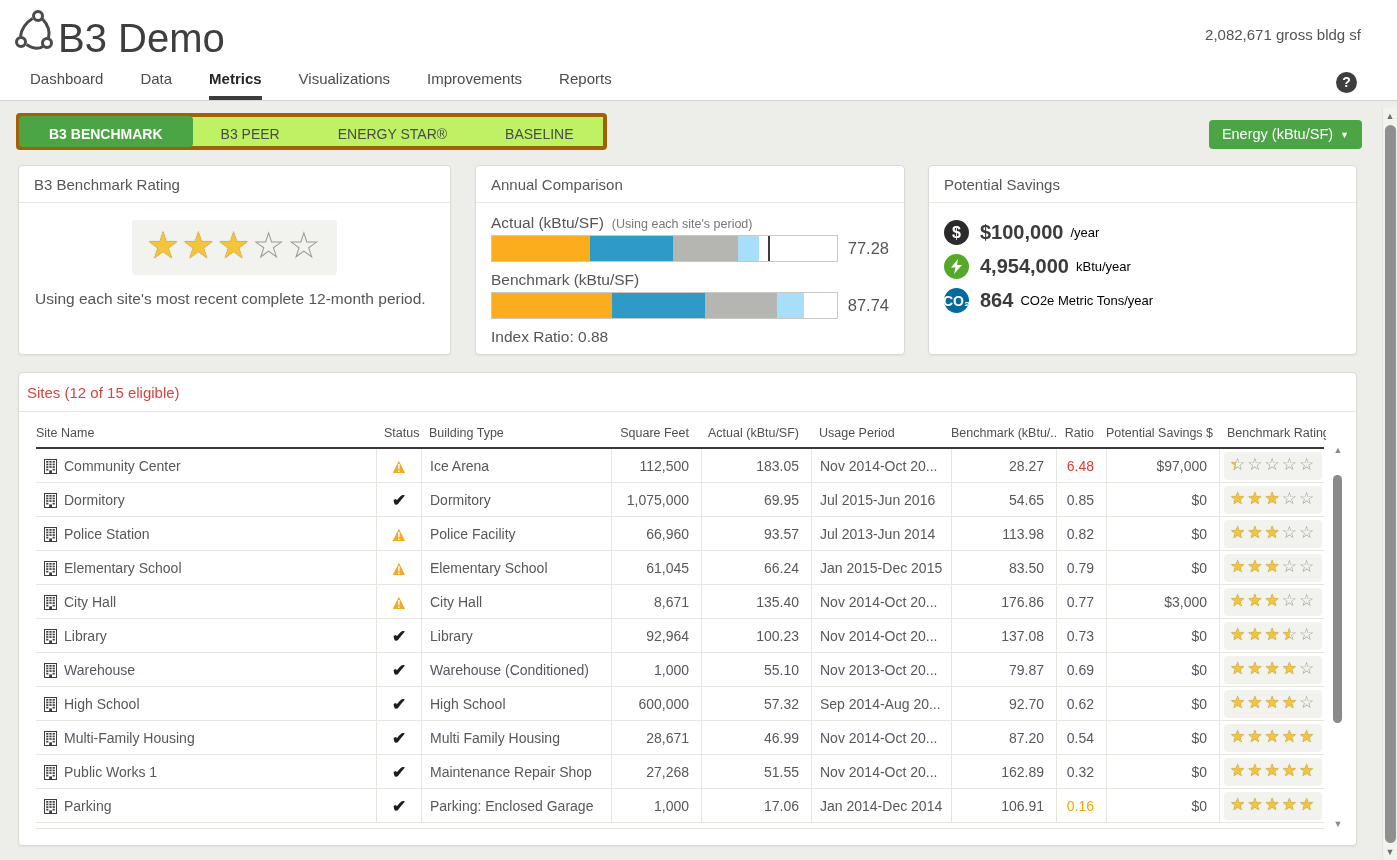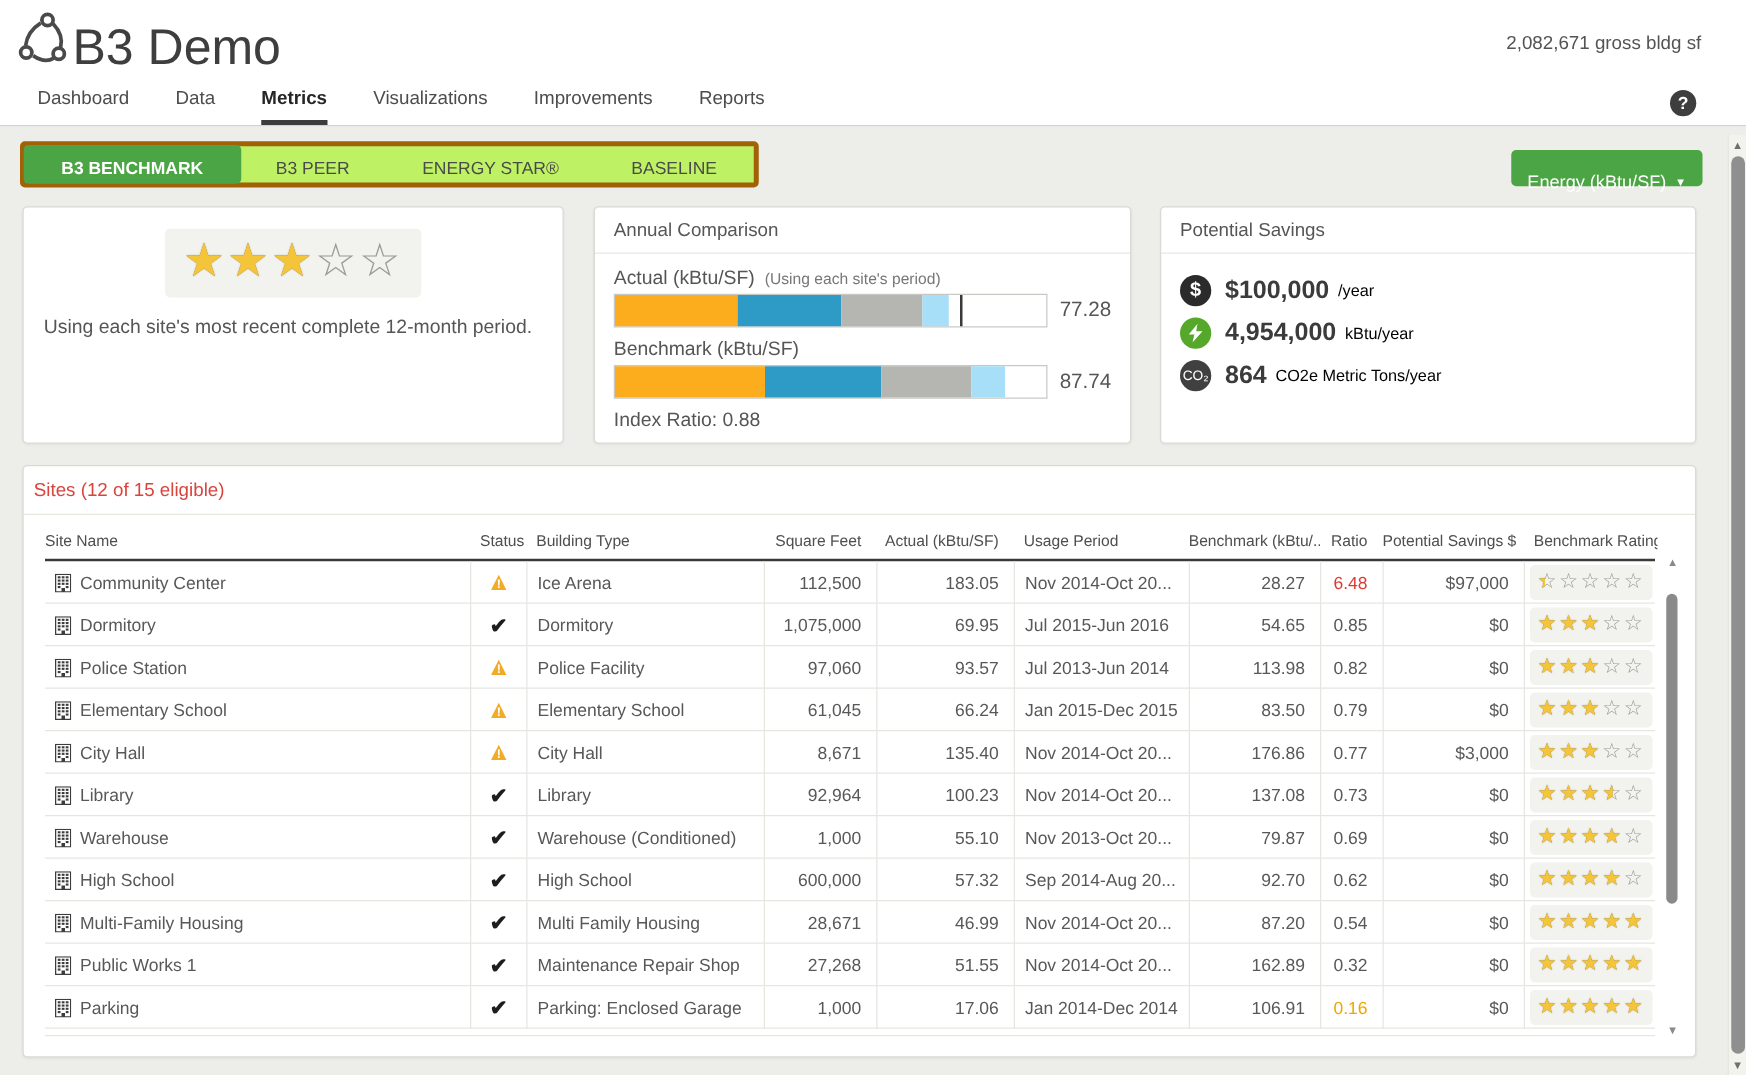--- a/index.html
+++ b/index.html
@@ -18,21 +18,21 @@
   .nav { position:absolute; left:30px; bottom:0; display:flex; gap:37px; }
   .nav-item { font-size:15px; color:#4c4c4c; padding-bottom:9px; cursor:pointer; border-bottom:4px solid transparent; }
   .nav-item.active { font-weight:bold; color:#262626; border-bottom-color:#3c3c3c; }
   .help-btn { position:absolute; right:40px; bottom:7px; width:21px; height:21px; border-radius:50%; background:#3e3e3e; color:#fff; font-size:14px; font-weight:bold; text-align:center; line-height:21px; cursor:pointer; }
   
   .content { position:absolute; top:101px; left:0; right:0; bottom:0; }
   
   .subtabs { position:absolute; left:16px; top:12px; display:inline-flex; background:#bef264; border:4px solid #a16207; border-radius:4px; height:37px; align-items:stretch; }
   .subtab { font-size:14px; color:#4a4a4a; padding:0 29px; line-height:35px; cursor:pointer; white-space:nowrap; }
   .subtab.active { background:#4BA544; color:#fff; font-weight:bold; border-radius:4px; line-height:37px; margin:-1px; padding:0 30px; }
-  .unit-btn { position:absolute; right:35px; top:19px; height:29px; background:#4BA544; border:none; border-radius:4px; color:#fff; font-size:14.5px; padding:12px 13px; line-height:29px; cursor:pointer; font-family:inherit; }
+  .unit-btn { position:absolute; right:35px; top:19px; height:29px; background:#4BA544; border:none; border-radius:4px; color:#fff; font-size:14.5px; padding:0 13px; line-height:29px; cursor:pointer; font-family:inherit; }
   .unit-btn .caret { font-size:9px; margin-left:7px; vertical-align:1px; }
   
   .card { position:absolute; background:#fff; border:1px solid #dadad5; border-radius:4px; box-shadow:0 1px 2px rgba(0,0,0,.05); }
   .card-header { padding:10px 15px 9px; font-size:15px; color:#565656; border-bottom:1px solid #e7e7e2; }
   #card-rating   { left:18px;  top:64px; width:433px; height:190px; }
   #card-compare  { left:475px; top:64px; width:430px; height:190px; }
   #card-savings  { left:928px; top:64px; width:429px; height:190px; }
   #card-sites    { left:18px;  top:271px; width:1339px; height:474px; }
   
   .stars { position:relative; display:inline-block; line-height:1; letter-spacing:2px; }
@@ -50,21 +50,21 @@
   .bar-track .seg { height:100%; display:block; }
   .bar-track .marker { position:absolute; top:0; bottom:0; width:2px; background:#3a3a3a; }
   .bar-value { margin-left:10px; font-size:16.5px; color:#555; }
   .index-ratio { font-size:15.5px; color:#555; margin-top:3px; }
   
   .savings-body { padding:8px 15px; }
   .save-row { display:flex; align-items:center; margin:9px 0; }
   .save-icon { width:25px; height:25px; border-radius:50%; flex:0 0 25px; display:flex; align-items:center; justify-content:center; margin-right:11px; }
   .icon-dollar { background:#2b2b2b; color:#fff; font-size:16px; font-weight:bold; }
   .icon-bolt { background:#55A829; }
-  .icon-co2 { background:#404040; color:#fff; font-size:11px; font-weight:normal; }
+  .icon-co2 { background:#0369a1; color:#fff; font-size:14px; font-weight:bold; }
   .save-value { font-size:20px; font-weight:bold; color:#3b3b3b; }
   .save-unit { font-size:13px; color:#000000; margin-left:7px; }
   
   .sites-title { padding:11px 8px 10px; font-size:15px; color:#d9443c; border-bottom:1px solid #e7e7e2; }
   .table-wrap { position:relative; margin:14px 32px 0 17px; }
   .thead, .trow { display:grid; grid-template-columns:340px 45px 190px 90px 110px 140px 105px 50px 113px 107px; }
   .thead { border-bottom:2px solid #3a3a3a; padding-bottom:7px; align-items:end; }
   .th { font-size:12.5px; color:#4f4f4f; white-space:nowrap; overflow:hidden; }
   .th.num { text-align:right; padding-right:12px; }
   .th.left { padding-left:8px; }
@@ -129,20 +129,21 @@
     <div class="subtab">B3 PEER</div>
     <div class="subtab">ENERGY STAR®</div>
     <div class="subtab">BASELINE</div>
   </div>
 
   <button class="unit-btn">
     <span>Energy (kBtu/SF)</span><span class="caret">▼</span>
   </button>
 
   <div class="card" id="card-rating">
+    <div class="card-header">B3 Benchmark Rating</div>
     <div class="rating-center">
       <span class="rating-chip"><span class="stars"><span class="stars-bg">☆☆☆☆☆</span><span class="stars-fg" style="width:60%">★★★★★</span></span></span>
     </div>
     <div class="rating-note">Using each site's most recent complete 12-month period.</div>
   </div>
 
   <div class="card" id="card-compare">
     <div class="card-header">Annual Comparison</div>
     <div class="compare-body">
       <div class="bar-label">
@@ -309,21 +310,21 @@
               </svg>
               <span>Police Station</span>
             </div>
             <div class="td status">
               <span class="warn">
                 <span class="warn-tri">▲</span>
                 <span class="warn-ex">!</span>
               </span>
             </div>
             <div class="td left">Police Facility</div>
-            <div class="td num">97,060</div>
+            <div class="td num">66,960</div>
             <div class="td num">93.57</div>
             <div class="td left">Jul 2013-Jun 2014</div>
             <div class="td num">113.98</div>
             <div class="td num ratio-normal">0.82</div>
             <div class="td num">$0</div>
             <div class="td rate">
               <span class="chip"><span class="stars"><span class="stars-bg">☆☆☆☆☆</span><span class="stars-fg" style="width:60%">★★★★★</span></span></span>
             </div>
           </div>
           <div class="trow">

